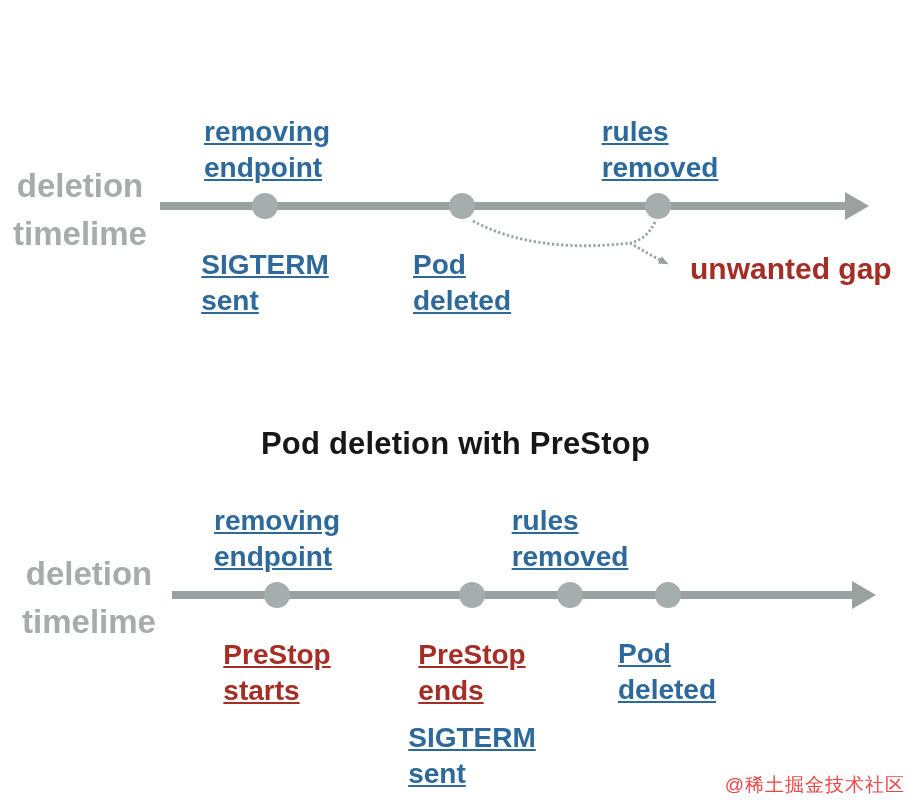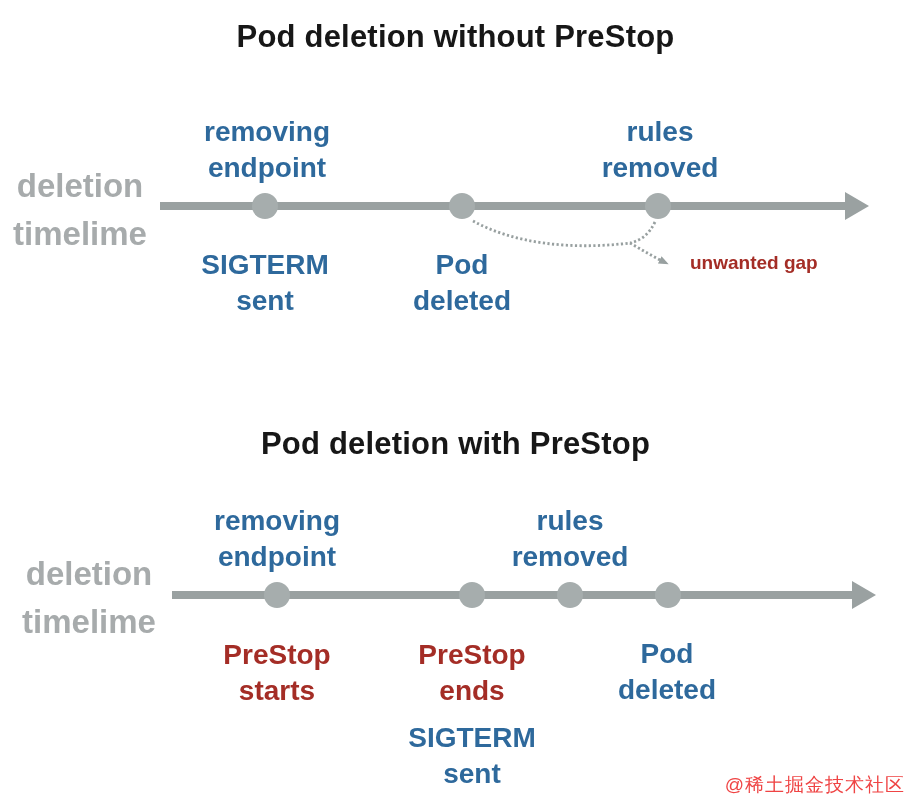--- a/index.html
+++ b/index.html
@@ -12,40 +12,40 @@
   }
   .title{
     position:absolute;left:0;width:100%;
     text-align:center;
     font-size:31px;font-weight:bold;color:#171717;
     letter-spacing:0.2px;
   }
   .lbl{
     position:absolute;
     transform:translateX(-50%);
-    text-align:center;
     font-weight:bold;
     white-space:pre-line;
     line-height:1.3;
+    text-decoration:underline;
   }
   .event{font-size:28px;}
   .blue{color:#2e699c;}
   .red{color:#a42d26;}
   .axis-label{
     position:absolute;
     transform:translateX(-50%);
     text-align:center;
     font-weight:bold;
     white-space:pre-line;
     font-size:33px;line-height:1.44;
     color:#a7abac;
   }
   .annotation{
     position:absolute;
-    font-size:19px;font-weight:bold;
+    font-size:30px;font-weight:bold;
     color:#a42d26;
     white-space:nowrap;
   }
   .watermark{
     position:absolute;
     right:6px;top:772px;
     font-size:19px;
     color:#ef4444;
     letter-spacing:1px;
   }
@@ -80,21 +80,20 @@
     <g>
       <line x1="172" y1="595" x2="852" y2="595" stroke="#9aa1a1" stroke-width="8"></line>
       <polygon points="852,581 876,595 852,609" fill="#9aa1a1"></polygon>
       <circle cx="277" cy="595" r="13" fill="#a6adad"></circle>
       <circle cx="472" cy="595" r="13" fill="#a6adad"></circle>
       <circle cx="570" cy="595" r="13" fill="#a6adad"></circle>
       <circle cx="668" cy="595" r="13" fill="#a6adad"></circle>
     </g>
   </svg>
 
-  <div class="title" style="top:19px;">Pod deletion without PreStop</div>
 
   <div class="lbl event blue" style="left:267px;top:114px;">removing
 endpoint</div>
 
   <div class="lbl event blue" style="left:660px;top:114px;">rules
 removed</div>
 
   <div class="axis-label" style="left:80px;top:162px;">deletion
 timelime</div>
 

